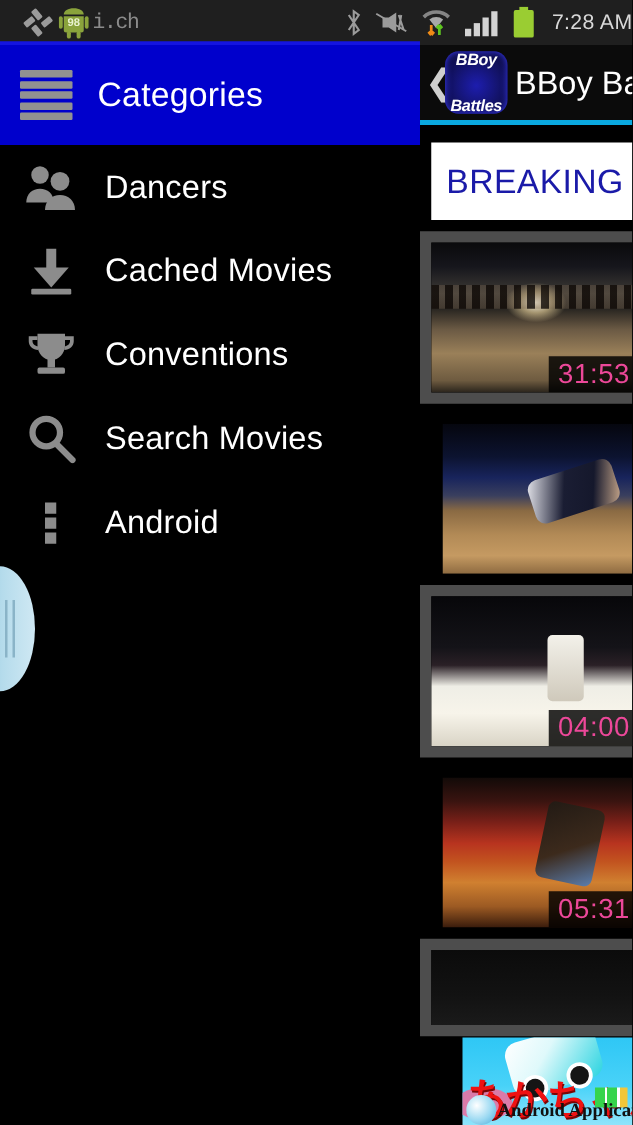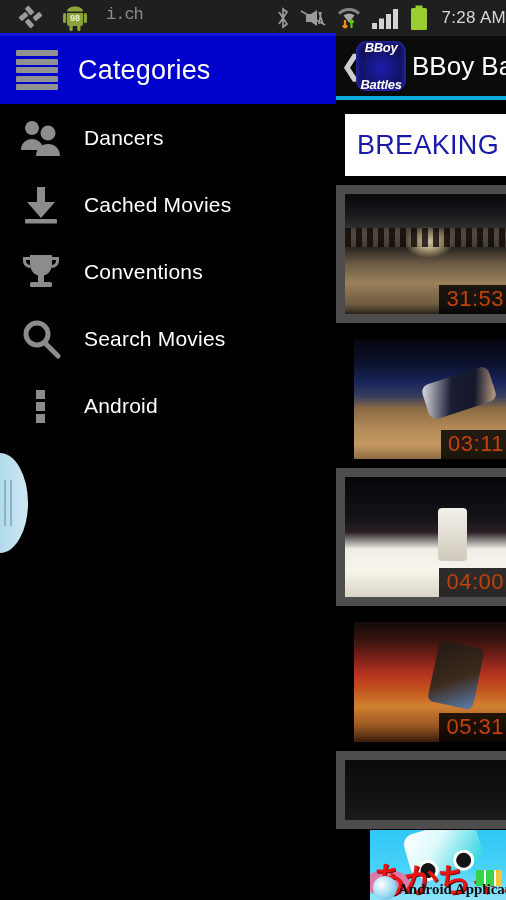--- a/index.html
+++ b/index.html
@@ -4,41 +4,41 @@
 <style>
   * { margin:0; padding:0; box-sizing:border-box; }
   html,body { width:506px; height:900px; background:#000; overflow:hidden; }
   body { font-family:"Liberation Sans", sans-serif; position:relative; }
 
   
   #status-bar {
     position:absolute; top:0; left:0; width:506px; height:36px;
     background:#1f1f1f; display:flex; align-items:center; overflow:hidden;
   }
-  .sb-left { display:flex; align-items:flex-start; gap:19px; padding-left:18px; }
+  .sb-left { display:flex; align-items:center; gap:3px; padding-left:18px; }
   .sb-right { display:flex; align-items:center; gap:9px; margin-left:auto; padding-right:10px; }
   .sb-icon { display:block; }
   #status-clock { color:#d8d8d8; font-size:17px; letter-spacing:0.3px; padding-left:4px; }
   .txt-icon { color:#8b8b8b; font-size:17px; font-weight:normal; font-family:"Liberation Mono", monospace; letter-spacing:-1px; }
 
   
   #status-accent { position:absolute; top:33px; left:0; width:336px; height:4px; background:#1414e0; }
 
   
   #sidebar { position:absolute; top:36px; left:0; width:336px; height:864px; background:#000; }
   #sidebar-header {
-    height:68px; background:#0000cc; display:flex; align-items:center; padding-left:16px;
+    height:80px; background:#0000cc; display:flex; align-items:center; padding-left:16px;
   }
   #hamburger-icon { width:42px; height:40px; display:flex; flex-direction:column; justify-content:space-between; }
   #hamburger-icon i { display:block; height:6px; background:#919191; border-radius:1px; }
   #sidebar-title { color:#fff; font-size:27px; padding-left:20px; letter-spacing:0.2px; }
 
   .nav-item { height:67px; display:flex; align-items:center; padding-left:18px; }
   .nav-icon { width:46px; height:46px; display:flex; align-items:center; justify-content:center; }
-  .nav-label { color:#fff; font-size:21px; padding-left:20px; letter-spacing:0.2px; }
+  .nav-label { color:#fff; font-size:26px; padding-left:20px; letter-spacing:0.2px; }
 
   
   #drawer-handle {
     position:absolute; left:-28px; top:417px; width:56px; height:100px;
     background:linear-gradient(90deg,#8dc4dd 0%,#b6dcec 55%,#cfe8f3 100%);
     border-radius:50%;
   }
   #drawer-handle::before, #drawer-handle::after {
     content:""; position:absolute; top:27px; width:2px; height:46px; background:#8ab4c8;
   }
@@ -64,21 +64,21 @@
     padding-left:12px; overflow:hidden;
   }
   #banner-text { color:#1a1aa8; font-size:27px; white-space:nowrap; letter-spacing:0.3px; }
 
   .video-item { margin-top:9px; padding:9px 0 9px 9px; background:#4d4d4d; }
   .video-item.noframe { background:#000; padding:0 0 0 18px; margin-top:16px; }
   .thumb { position:relative; height:120px; overflow:hidden; background:#000; }
   .thumb-img { position:absolute; inset:0; }
   .duration {
     position:absolute; right:0; bottom:0; background:rgba(0,0,0,0.82);
-    color:#c2410c; font-size:22px; padding:1px 2px 2px 7px; letter-spacing:0.5px; white-space:nowrap;
+    color:#ec4899; font-size:22px; padding:1px 2px 2px 7px; letter-spacing:0.5px; white-space:nowrap;
   }
 
   
   .t1 { background:
       radial-gradient(ellipse 34px 22px at 52% 40%, #fff7e0 0%, rgba(255,230,170,0.55) 38%, rgba(60,50,40,0) 72%),
       linear-gradient(180deg,#0a0a0c 0%,#16161c 16%,#3d3a35 34%,#272420 44%,#6b5a44 58%,#9a8059 74%,#6e5b40 92%,#2a241c 100%);
   }
   .t1::after{ content:""; position:absolute; left:0; right:0; top:28%; height:16%;
       background:repeating-linear-gradient(90deg, rgba(20,14,10,.85) 0 6px, rgba(120,100,80,.35) 6px 11px); }
   .t2 { background:
@@ -287,21 +287,20 @@
   <div class="video-item">
     <div class="thumb">
       <div class="thumb-img t1"></div>
       <span class="duration">31:53</span>
     </div>
   </div>
 
   <div class="video-item noframe">
     <div class="thumb">
       <div class="thumb-img t2"></div>
-      <span class="duration">03:11</span>
     </div>
   </div>
 
   <div class="video-item">
     <div class="thumb">
       <div class="thumb-img t3"></div>
       <span class="duration">04:00</span>
     </div>
   </div>
 

